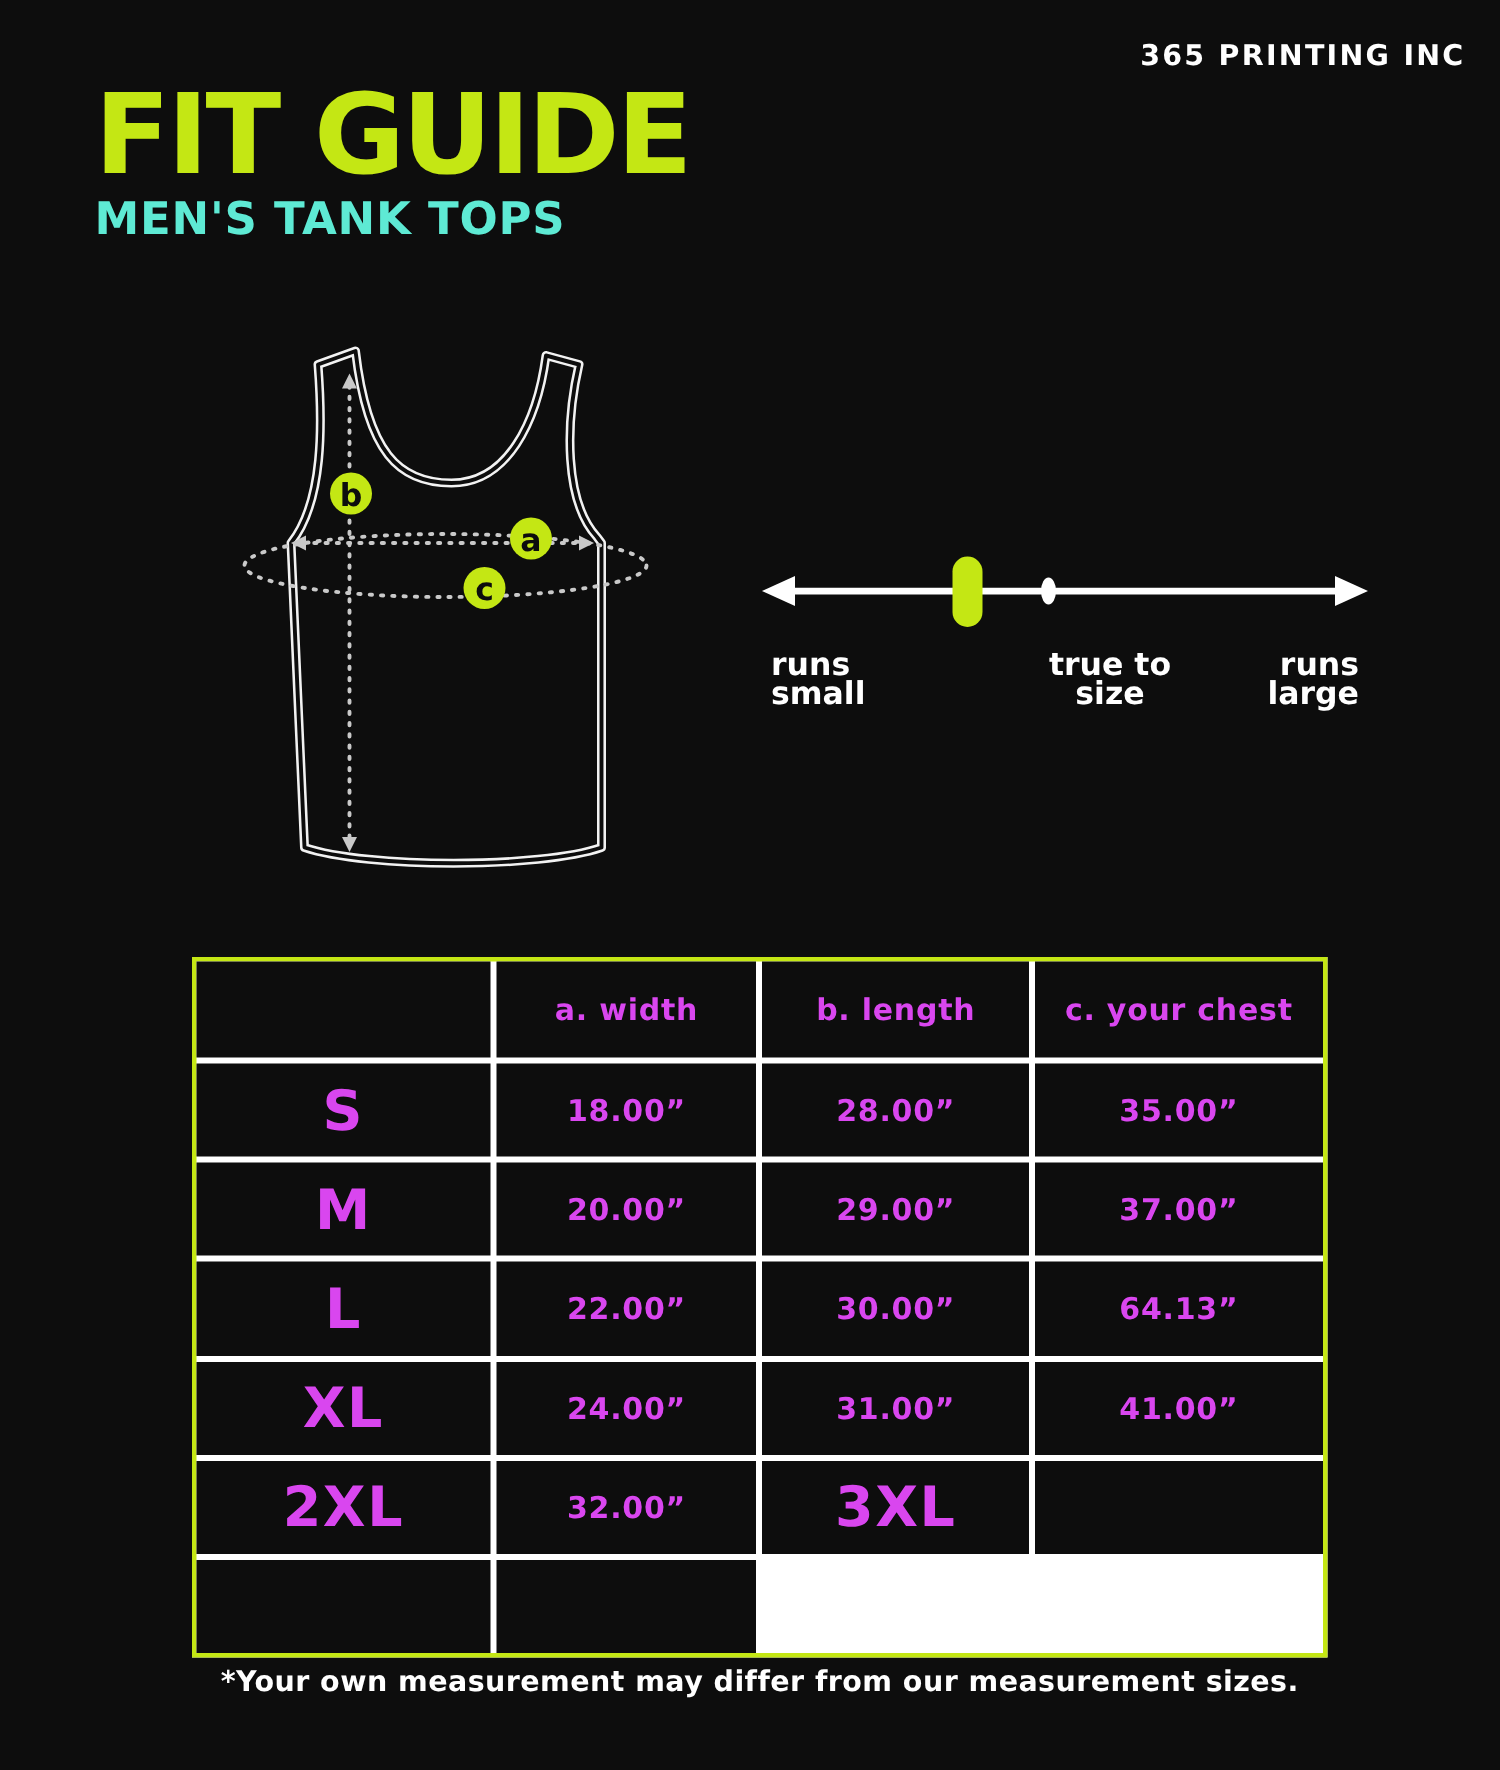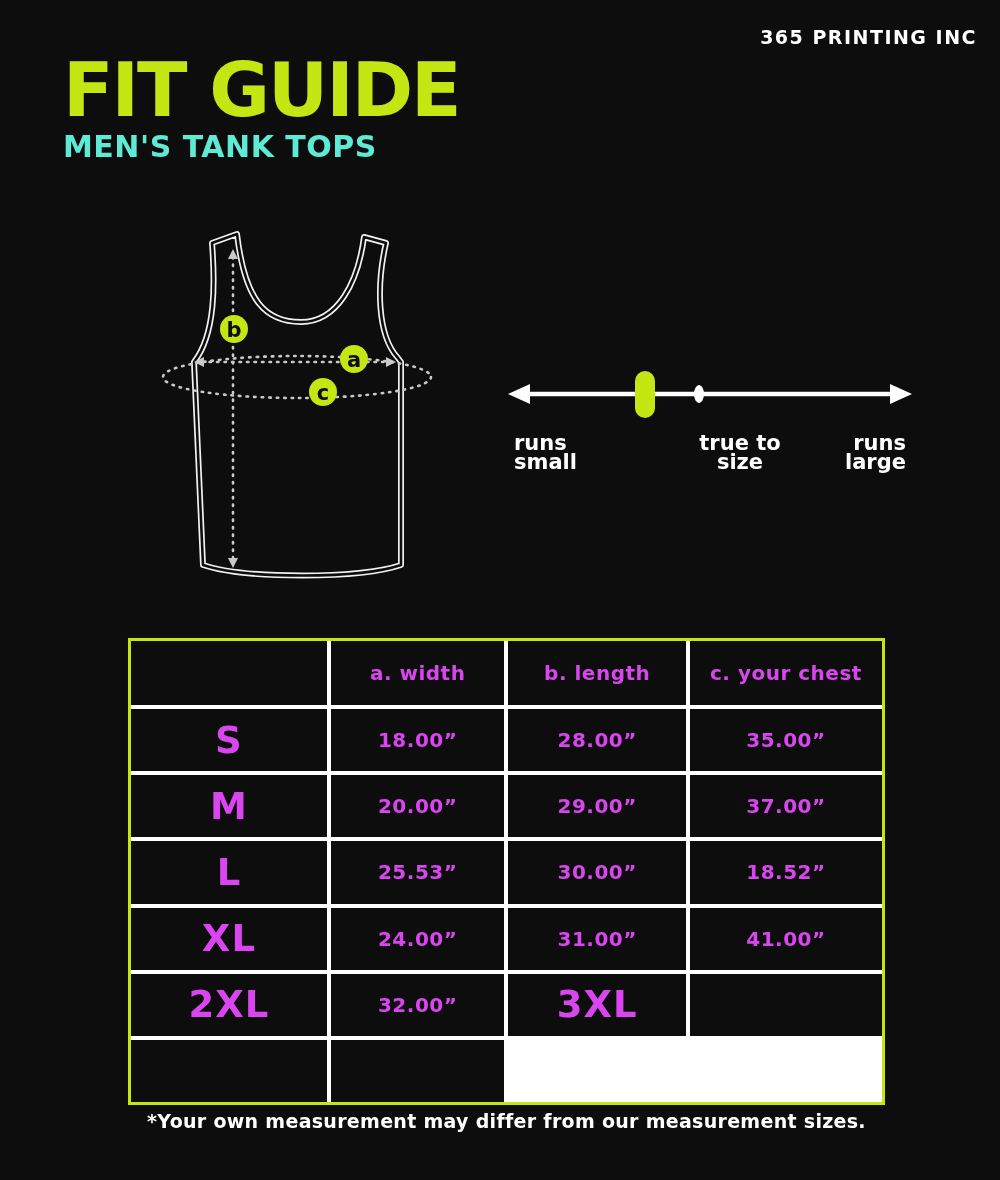--- a/index.html
+++ b/index.html
@@ -152,23 +152,23 @@
   <div class="cell val">18.00”</div>
   <div class="cell val">28.00”</div>
   <div class="cell val">35.00”</div>
 
   <div class="cell size">M</div>
   <div class="cell val">20.00”</div>
   <div class="cell val">29.00”</div>
   <div class="cell val">37.00”</div>
 
   <div class="cell size">L</div>
-  <div class="cell val">25.53”</div>
+  <div class="cell val">22.00”</div>
   <div class="cell val">30.00”</div>
-  <div class="cell val">18.52”</div>
+  <div class="cell val">64.13”</div>
 
   <div class="cell size">XL</div>
   <div class="cell val">24.00”</div>
   <div class="cell val">31.00”</div>
   <div class="cell val">41.00”</div>
 
   <div class="cell size">2XL</div>
   <div class="cell val">32.00”</div>
 
   <div class="cell size">3XL</div>

